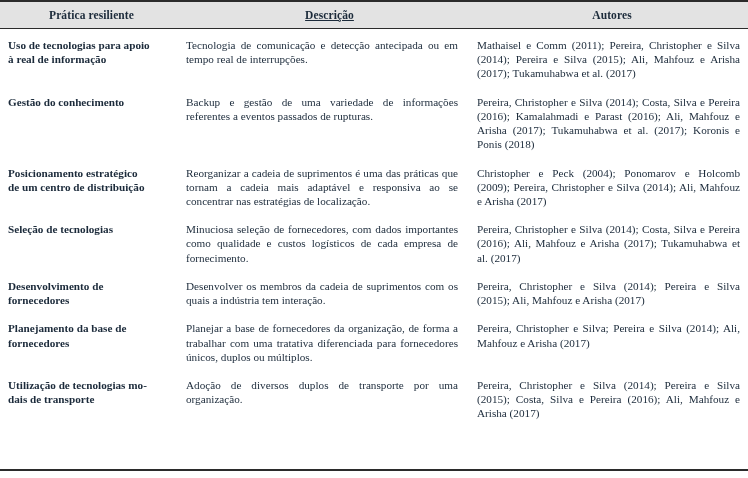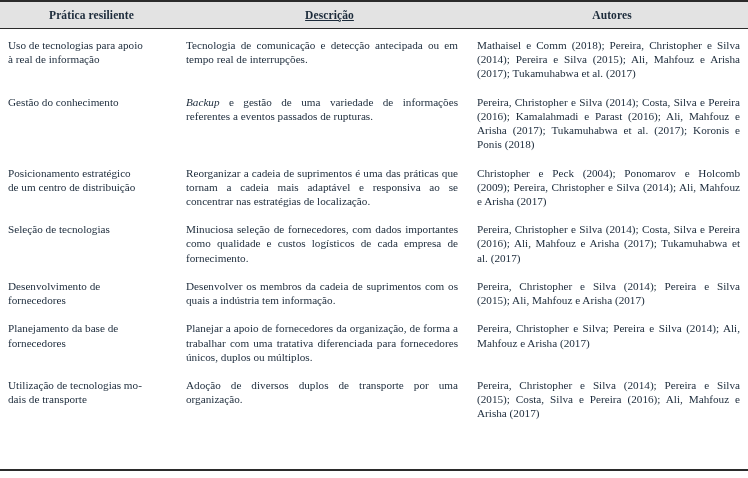--- a/index.html
+++ b/index.html
@@ -61,20 +61,21 @@
   }
   tbody tr:first-child td {
     padding-top: 9px;
   }
 
   td.cell-practice {
     width: 183px;
     padding-left: 8px;
     padding-right: 12px;
     text-align: left;
+    font-weight: bold;
   }
   td.cell-desc {
     width: 293px;
     padding-left: 3px;
     padding-right: 18px;
     text-align: justify;
     text-justify: inter-word;
   }
   td.cell-authors {
     width: 272px;
@@ -83,21 +84,21 @@
     text-align: justify;
     text-justify: inter-word;
   }
 
   td.cell-desc .line,
   td.cell-authors .line,
   td.cell-practice .line {
     display: block;
   }
 
-  .it { font-style: italic; }
+  .it { }
 
   .bottom-rule {
     position: absolute;
     left: 0;
     top: 469px;
     width: 748px;
     height: 0;
     border-top: 2.5px solid #2b2b2b;
   }
 </style>
@@ -118,21 +119,21 @@
         <th class="col-authors">Autores</th>
       </tr>
     </thead>
     <tbody id="tbody">
         <tr>
           <td class="cell-practice">
             <span class="line">Uso de tecnologias para apoio</span>
             <span class="line">à real de informação</span>
           </td>
           <td class="cell-desc">Tecnologia de comunicação e detecção antecipada ou em tempo real de interrupções.</td>
-          <td class="cell-authors">Mathaisel e Comm (2018); Pereira, Christopher e Silva (2014); Pereira e Silva (2015); Ali, Mahfouz e Arisha (2017); Tukamuhabwa et al. (2017)</td>
+          <td class="cell-authors">Mathaisel e Comm (2011); Pereira, Christopher e Silva (2014); Pereira e Silva (2015); Ali, Mahfouz e Arisha (2017); Tukamuhabwa et al. (2017)</td>
         </tr>
         <tr>
           <td class="cell-practice">
             <span class="line">Gestão do conhecimento</span>
           </td>
           <td class="cell-desc"><span class="it">Backup</span> e gestão de uma variedade de informações referentes a eventos passados de rupturas.</td>
           <td class="cell-authors">Pereira, Christopher e Silva (2014); Costa, Silva e Pereira (2016); Kamalahmadi e Parast (2016); Ali, Mahfouz e Arisha (2017); Tukamuhabwa et al. (2017); Koronis e Ponis (2018)</td>
         </tr>
         <tr>
           <td class="cell-practice">
@@ -147,29 +148,29 @@
             <span class="line">Seleção de tecnologias</span>
           </td>
           <td class="cell-desc">Minuciosa seleção de fornecedores, com dados importantes como qualidade e custos logísticos de cada empresa de fornecimento.</td>
           <td class="cell-authors">Pereira, Christopher e Silva (2014); Costa, Silva e Pereira (2016); Ali, Mahfouz e Arisha (2017); Tukamuhabwa et al. (2017)</td>
         </tr>
         <tr>
           <td class="cell-practice">
             <span class="line">Desenvolvimento de</span>
             <span class="line">fornecedores</span>
           </td>
-          <td class="cell-desc">Desenvolver os membros da cadeia de suprimentos com os quais a indústria tem informação.</td>
+          <td class="cell-desc">Desenvolver os membros da cadeia de suprimentos com os quais a indústria tem interação.</td>
           <td class="cell-authors">Pereira, Christopher e Silva (2014); Pereira e Silva (2015); Ali, Mahfouz e Arisha (2017)</td>
         </tr>
         <tr>
           <td class="cell-practice">
             <span class="line">Planejamento da base de</span>
             <span class="line">fornecedores</span>
           </td>
-          <td class="cell-desc">Planejar a apoio de fornecedores da organização, de forma a trabalhar com uma tratativa diferenciada para fornecedores únicos, duplos ou múltiplos.</td>
+          <td class="cell-desc">Planejar a base de fornecedores da organização, de forma a trabalhar com uma tratativa diferenciada para fornecedores únicos, duplos ou múltiplos.</td>
           <td class="cell-authors">Pereira, Christopher e Silva; Pereira e Silva (2014); Ali, Mahfouz e Arisha (2017)</td>
         </tr>
         <tr>
           <td class="cell-practice">
             <span class="line">Utilização de tecnologias mo-</span>
             <span class="line">dais de transporte</span>
           </td>
           <td class="cell-desc">Adoção de diversos duplos de transporte por uma organização.</td>
           <td class="cell-authors">Pereira, Christopher e Silva (2014); Pereira e Silva (2015); Costa, Silva e Pereira (2016); Ali, Mahfouz e Arisha (2017)</td>
         </tr>

